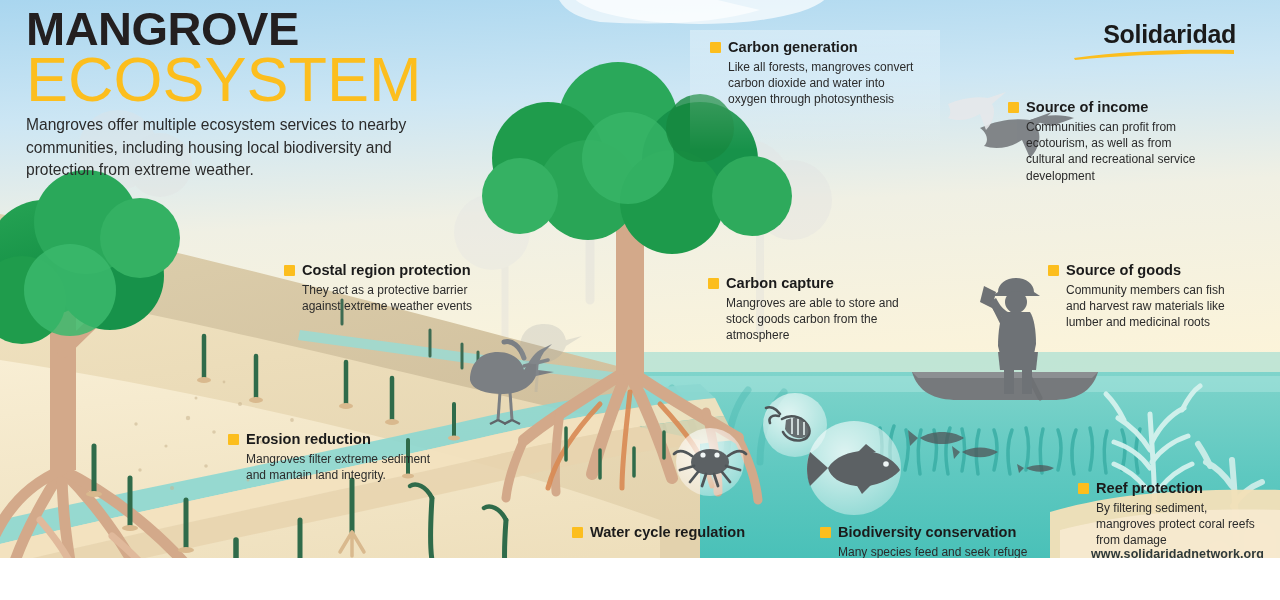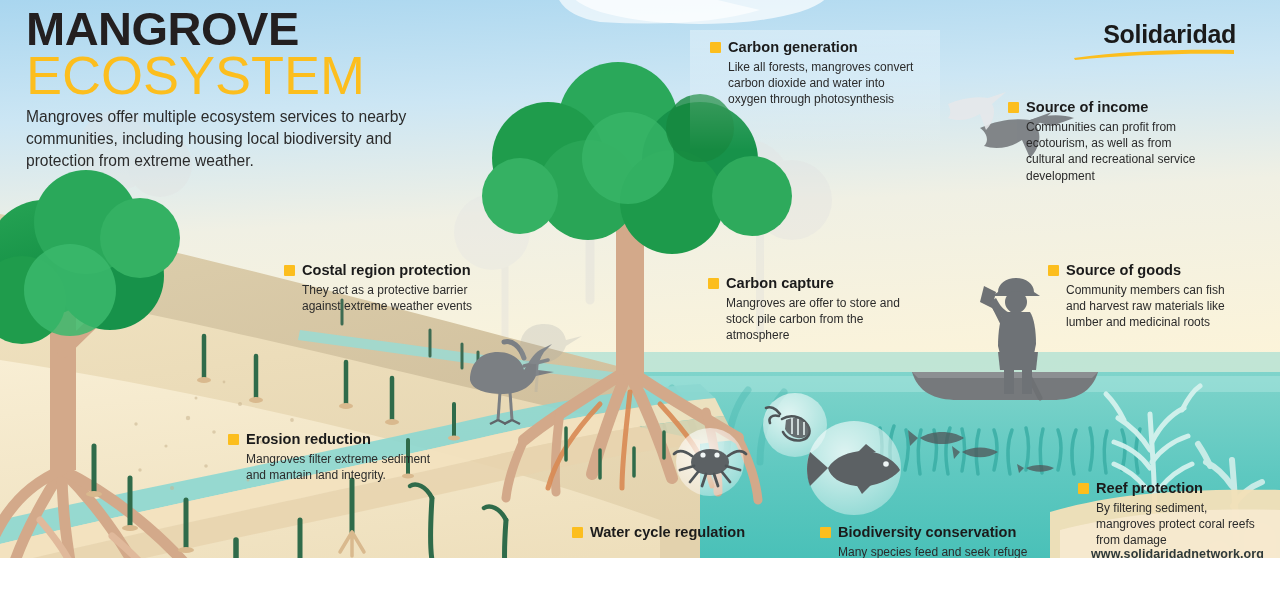--- a/index.html
+++ b/index.html
@@ -15,21 +15,21 @@
   }
   svg.scene { position:absolute; left:0; top:0; width:1280px; height:600px; display:block; }
 
   
   #header { position:absolute; left:26px; top:6px; width:500px; z-index:40; }
   #title-main {
     font-size:47px; font-weight:bold; letter-spacing:-0.5px;
     color:#231f20; line-height:0.97; font-family:"Liberation Sans", sans-serif;
   }
   #title-sub {
-    font-size:54px; font-weight:normal; letter-spacing:0px;
+    font-size:63px; font-weight:normal; letter-spacing:0px;
     color:#fcbe1e; line-height:0.95; margin-top:-2px;
     font-family:"Liberation Sans", sans-serif;
   }
   #intro {
     margin-top:5px; font-size:15.6px; line-height:1.43; color:#2b2b2b;
     width:430px;
   }
 
   
   #logo { position:absolute; right:44px; top:22px; z-index:40; text-align:right; }
@@ -538,21 +538,21 @@
       <span>Costal region protection</span>
     </div>
     <div class="c-body">They act as a protective barrier against extreme weather events</div>
   </div>
 
   <div class="callout" id="co-carbon">
     <div class="c-head">
       <span class="bullet"></span>
       <span>Carbon capture</span>
     </div>
-    <div class="c-body">Mangroves are offer to store and stock pile carbon from the atmosphere</div>
+    <div class="c-body">Mangroves are able to store and stock goods carbon from the atmosphere</div>
   </div>
 
   <div class="callout" id="co-goods">
     <div class="c-head">
       <span class="bullet"></span>
       <span>Source of goods</span>
     </div>
     <div class="c-body">Community members can fish and harvest raw materials like lumber and medicinal roots</div>
   </div>
 

